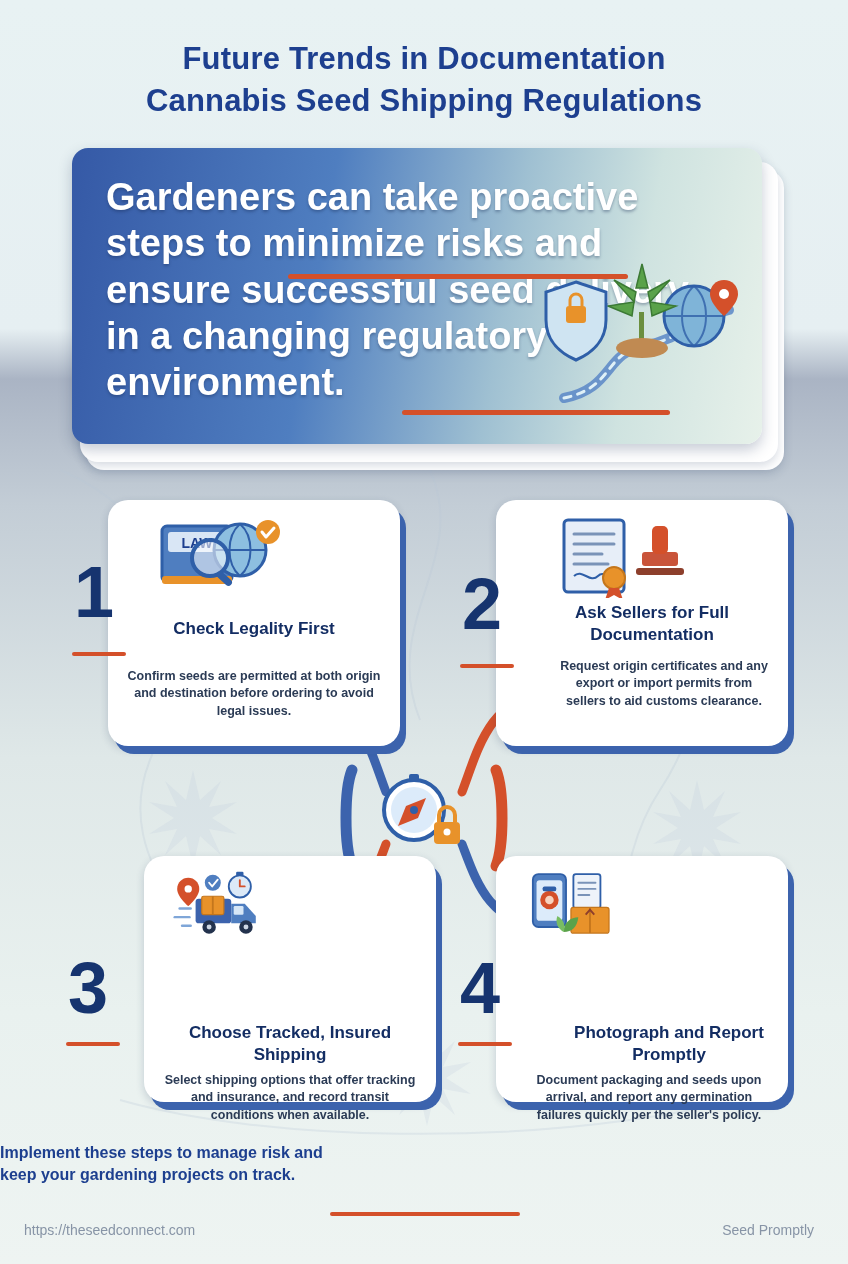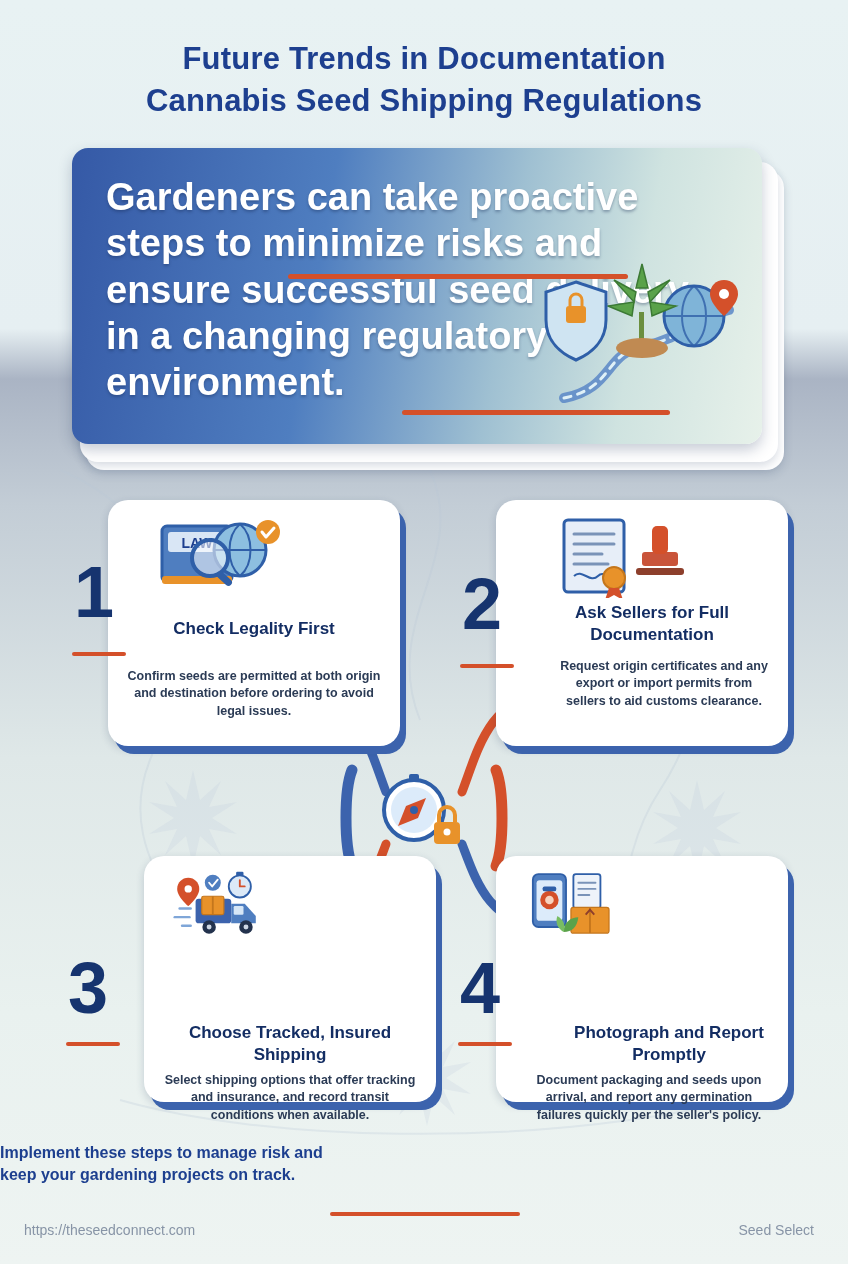--- a/index.html
+++ b/index.html
@@ -401,15 +401,15 @@
     <path d="M63 50 v-7 a8 8 0 0 1 16 0 v7" fill="none" stroke="#e8922a" stroke-width="4"></path>
     <circle cx="71" cy="60" r="3.5" fill="#ffffff"></circle>
   </svg>
 
   <div class="footer-cta">
     <div>Implement these steps to manage risk and</div>
     <div>keep your gardening projects on track.</div>
   </div>
   <div class="cta-underline"></div>
   <div class="footer-url">https://theseedconnect.com</div>
-  <div class="footer-brand">Seed Select</div>
+  <div class="footer-brand">Seed Promptly</div>
 
 </div>
 
 </body></html>

